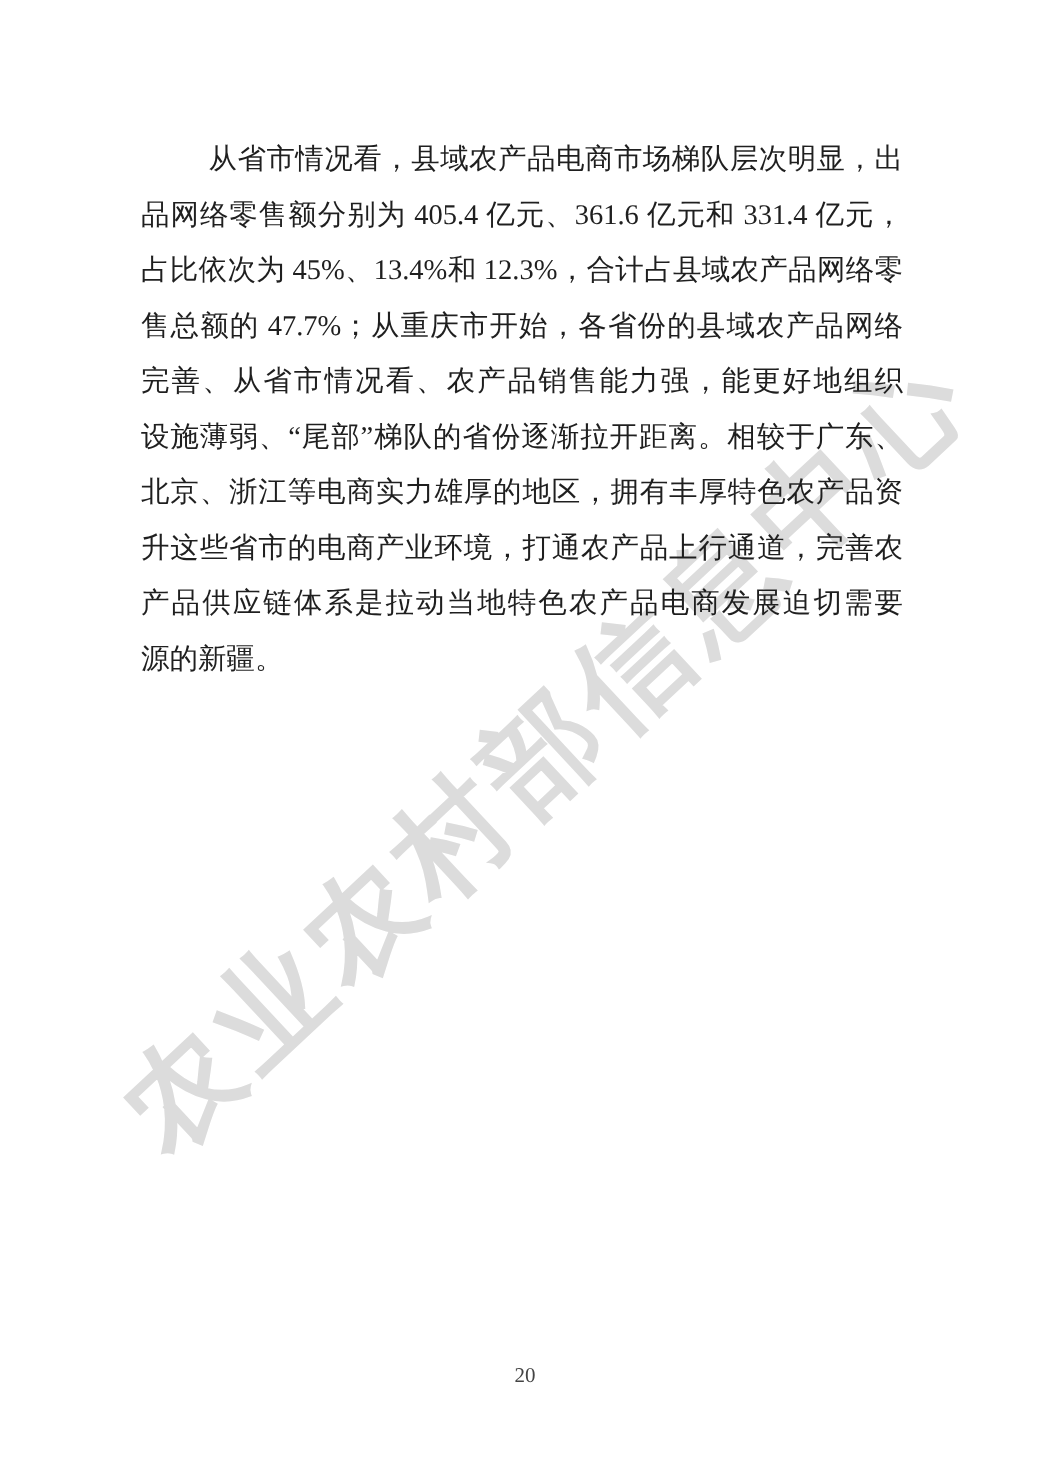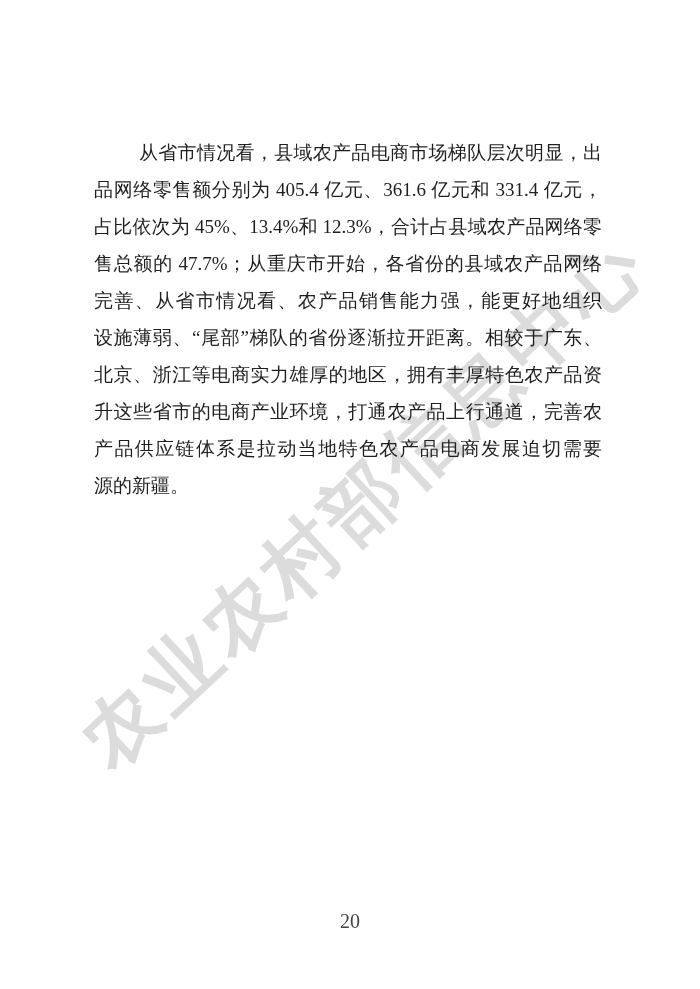--- a/index.html
+++ b/index.html
@@ -39,29 +39,29 @@
   }
   .line {
     height: 37px;
     line-height: 37px;
     font-size: 19px;
     white-space: nowrap;
     text-align: justify;
     text-align-last: justify;
     text-justify: inter-ideograph;
   }
-  .line.first { text-indent: 45px; margin-top: 46px; }
+  .line.first { text-indent: 45px; }
   .line.last  { text-align-last: left; }
   .page-number {
     position: absolute;
     left: 0;
     top: 910px;
     width: 100%;
     text-align: center;
-    font-size: 20px;
+    font-size: 14px;
     color: var(--page_number, #444444);
     z-index: 1;
   }
 </style>
 </head>
 <body>
 
 <div class="page">
 
   <div class="watermark">农业农村部信息中心</div>

